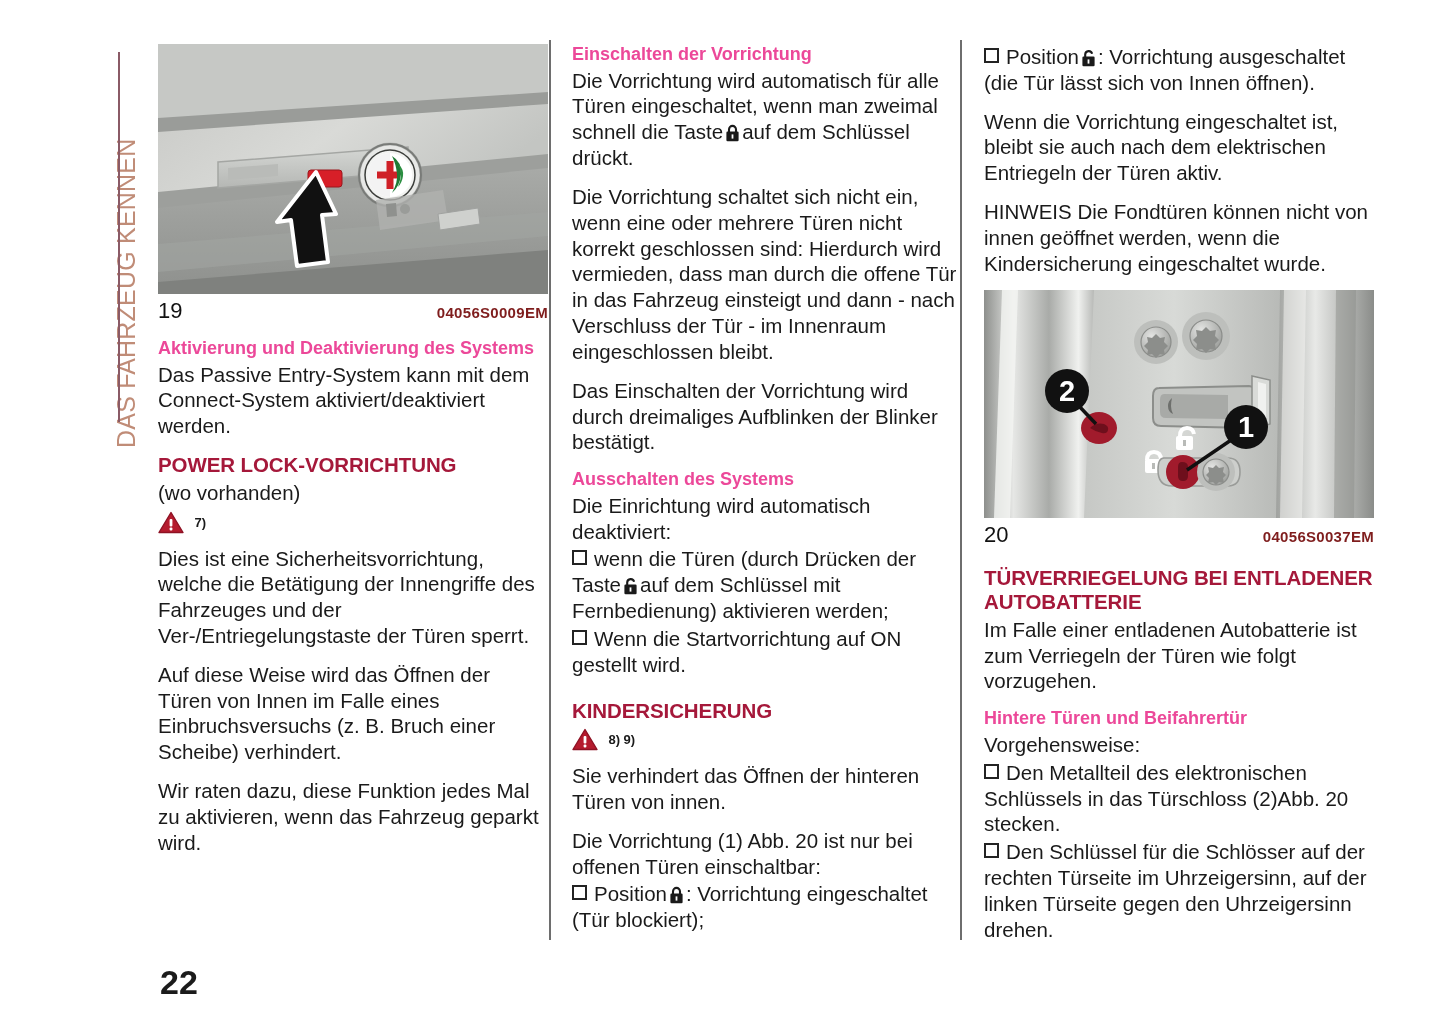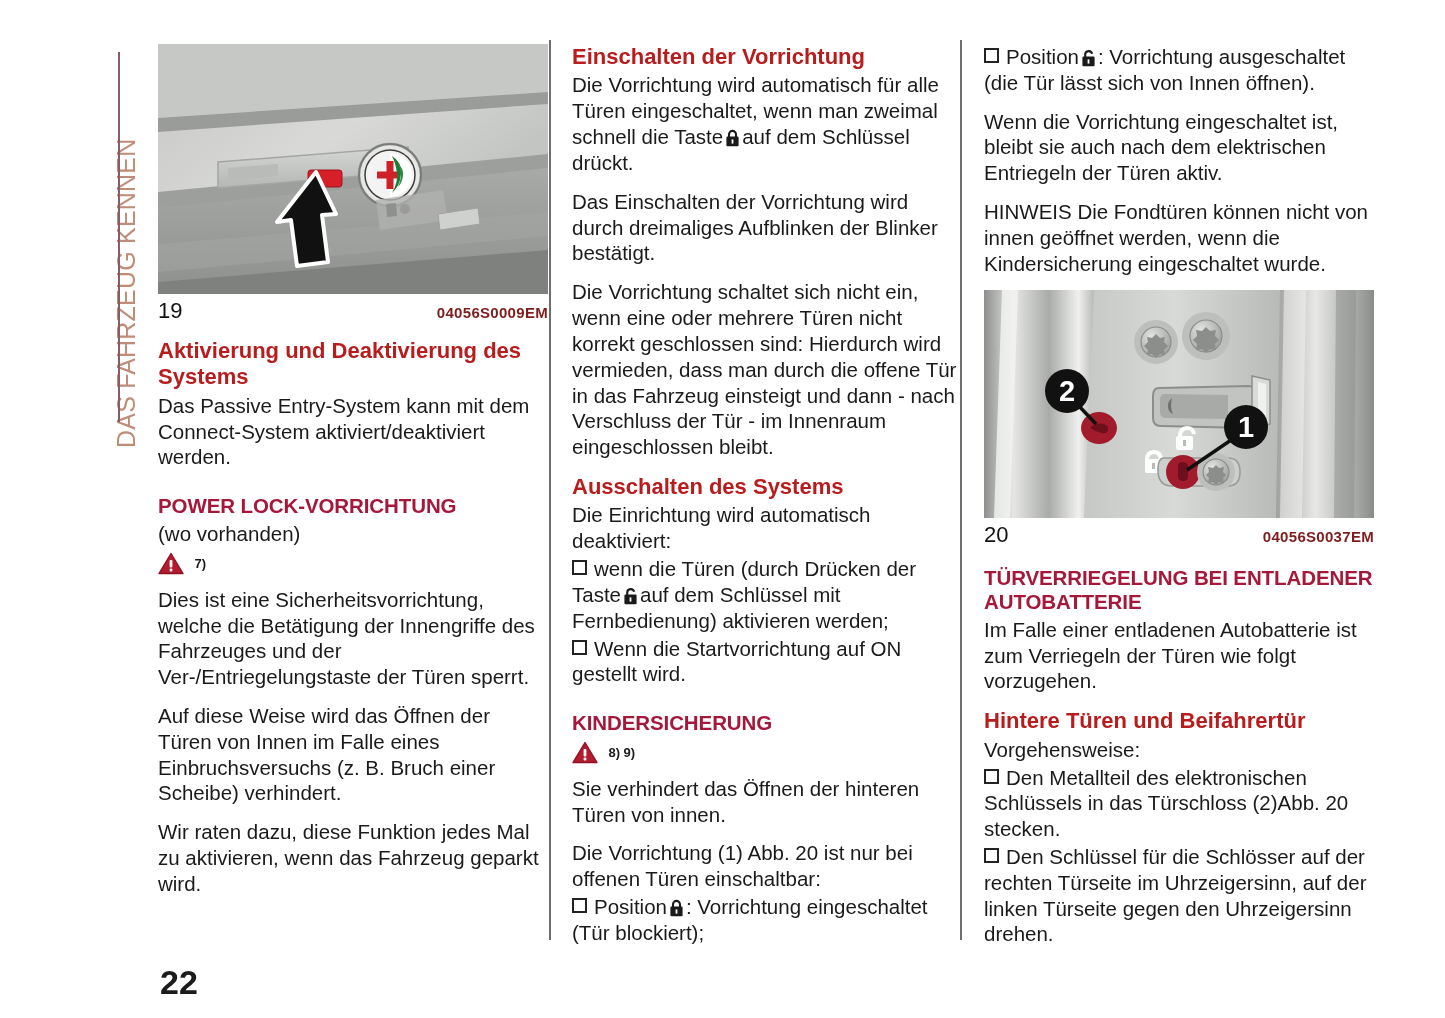--- a/index.html
+++ b/index.html
@@ -38,31 +38,31 @@
   .col2{left:572px;}
   .col3{left:984px;}
 
   .vdiv{position:absolute;top:40px;width:2px;height:900px;background:#6e6e6e;}
   .vdiv1{left:549px;}
   .vdiv2{left:960px;}
 
   
   p{margin:0 0 13px 0;font-size:20.5px;line-height:1.26;}
   .h-red-caps{
-    margin:24px 0 2px 0;
+    margin:14px 0 2px 0;
     color:#A5183A;
     font-size:20.5px;
     font-weight:bold;
     line-height:1.2;
     letter-spacing:-.1px;
   }
   .h-red-title{
     margin:14px 12px 2px 0;
-    color:#b91c1c;
-    font-size:22px;
+    color:#ec4899;
+    font-size:18px;
     font-weight:bold;
     line-height:1.2;
   }
   .h-red-first{margin-top:0;}
   .tight{margin-bottom:2px;}
   .bullet{margin:0 0 2px 0;font-size:20.5px;line-height:1.26;}
   .sq{
     display:inline-block;width:11px;height:11px;
     border:2px solid #232323;
     margin-right:7px;
@@ -209,22 +209,22 @@
   <div class="col col2">
 
     <div class="h-red-title h-red-first">Einschalten der Vorrichtung</div>
     <p>
       <span>Die Vorrichtung wird automatisch für alle Türen eingeschaltet, wenn man zweimal schnell die Taste</span><span class="lock"><svg width="15" height="18" viewBox="0 0 15 18">
             <path d="M4,8 V5.4 a3.5,3.5 0 0,1 7,0 V8" fill="none" stroke="#1a1a1a" stroke-width="2.1"></path>
             <rect x="1.4" y="7.6" width="12.2" height="9.6" rx="1.2" fill="#1a1a1a"></rect>
             <rect x="6.6" y="10.4" width="1.8" height="4.2" fill="#ffffff"></rect>
           </svg></span><span>auf dem Schlüssel drückt.</span>
     </p>
+    <p>Die Vorrichtung schaltet sich nicht ein, wenn eine oder mehrere Türen nicht korrekt geschlossen sind: Hierdurch wird vermieden, dass man durch die offene Tür in das Fahrzeug einsteigt und dann - nach Verschluss der Tür - im Innenraum eingeschlossen bleibt.</p>
     <p>Das Einschalten der Vorrichtung wird durch dreimaliges Aufblinken der Blinker bestätigt.</p>
-    <p>Die Vorrichtung schaltet sich nicht ein, wenn eine oder mehrere Türen nicht korrekt geschlossen sind: Hierdurch wird vermieden, dass man durch die offene Tür in das Fahrzeug einsteigt und dann - nach Verschluss der Tür - im Innenraum eingeschlossen bleibt.</p>
 
     <div class="h-red-title">Ausschalten des Systems</div>
     <p class="tight">Die Einrichtung wird automatisch deaktiviert:</p>
 
     <div class="bullet">
       <span class="sq"></span><span>wenn die Türen (durch Drücken der Taste</span><span class="lock"><svg width="15" height="18" viewBox="0 0 15 18">
             <path d="M4.2,8 V5.4 a3.5,3.5 0 0,1 6.9,-0.6" fill="none" stroke="#1a1a1a" stroke-width="2.1"></path>
             <rect x="1.4" y="7.6" width="12.2" height="9.6" rx="1.2" fill="#1a1a1a"></rect>
             <rect x="6.6" y="10.4" width="1.8" height="4.2" fill="#ffffff"></rect>
           </svg></span><span>auf dem Schlüssel mit Fernbedienung) aktivieren werden;</span>

